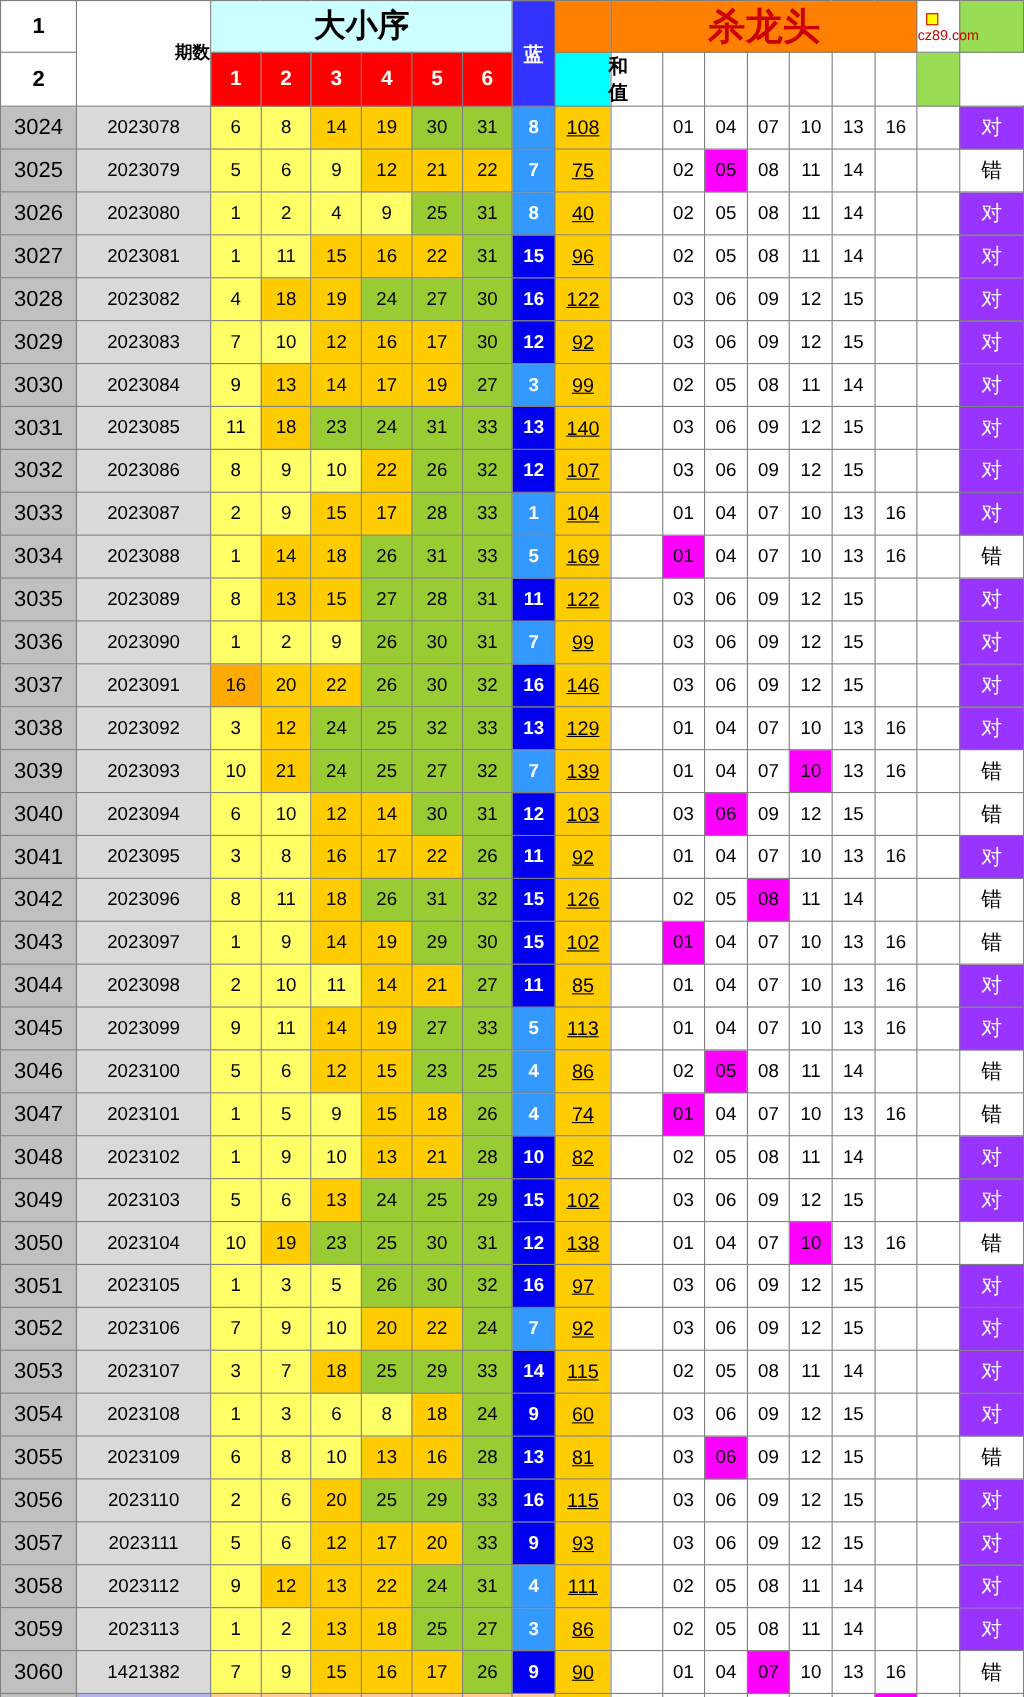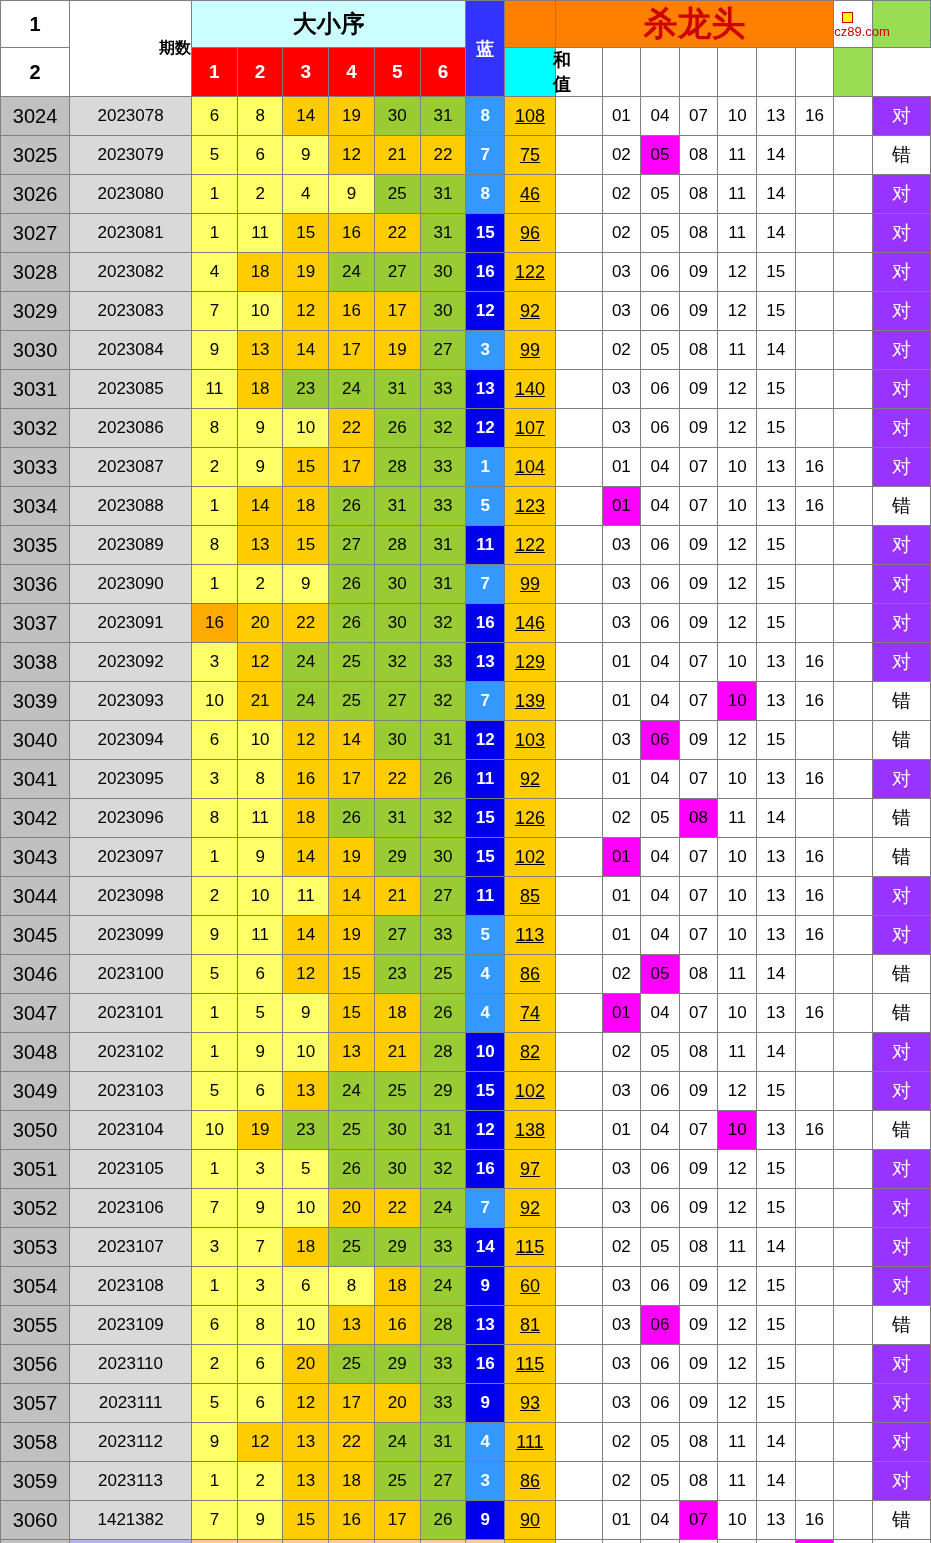--- a/index.html
+++ b/index.html
@@ -2,21 +2,21 @@
 <html><head>
 <meta charset="utf-8">
 <style>
   html,body{margin:0;padding:0;background:#fff;}
   body{font-family:"Liberation Sans","DejaVu Sans",sans-serif;}
   #wrap{width:931px;height:1543px;position:relative;overflow:hidden;}
   table{border-collapse:collapse;table-layout:fixed;width:931px;}
   td,th{border:1px solid #7f7f7f;padding:0;margin:0;text-align:center;vertical-align:middle;font-size:17px;color:#000;}
   .hdr-idx{background:#ffffff;font-size:20px;font-weight:bold;color:#000;}
   .hdr-period{background:#ffffff;font-size:16px;font-weight:bold;text-align:right;}
-  .hdr-daxiao{background:#ccffff;font-size:24px;font-weight:bold;color:#000;}
+  .hdr-daxiao{background:#ccffff;font-size:29px;font-weight:bold;color:#000;}
   .hdr-lan{background:#3333ff;color:#ffffff;font-size:18px;font-weight:bold;}
   .hdr-hezhi{background:#00ffff;font-size:18px;font-weight:bold;padding-left:48px;}
   .hdr-orange{background:#ff8000;}
   .hdr-sha{background:#ff8000;color:#cc0000;font-size:34px;font-weight:bold;font-family:"Liberation Serif",serif;text-align:center;}
   .hdr-green{background:#99dd55;}
   .hdr-num{background:#ff0000;color:#ffffff;font-weight:bold;font-size:19px;}
   .logo{background:#ffffff;font-size:13px;color:#cc0000;text-align:right;padding-right:16px;}
   .logo .dot{display:inline-block;width:9px;height:9px;background:#ffff00;border:1px solid #cc0000;margin-right:3px;vertical-align:middle;}
   .c-idx{background:#c0c0c0;font-size:20px;}
   .c-period{background:#d9d9d9;font-size:17px;border-bottom:1px dashed #3333cc;margin-left:16px;}
@@ -141,21 +141,21 @@
         <tr>
           <td class="c-idx">3026</td>
           <td class="c-period">2023080</td>
           <td class="n-y">1</td>
           <td class="n-y">2</td>
           <td class="n-y">4</td>
           <td class="n-y">9</td>
           <td class="n-g">25</td>
           <td class="n-g">31</td>
           <td class="b-blue">8</td>
-          <td class="c-hezhi">46</td>
+          <td class="c-hezhi">40</td>
           <td class="c-blank"></td>
           <td class="c-sha">02</td>
           <td class="c-sha">05</td>
           <td class="c-sha">08</td>
           <td class="c-sha">11</td>
           <td class="c-sha">14</td>
           <td class="c-blank"></td>
           <td class="c-blank"></td>
           <td class="c-res-dui">对</td>
         </tr>
@@ -309,21 +309,21 @@
         <tr>
           <td class="c-idx">3034</td>
           <td class="c-period">2023088</td>
           <td class="n-y">1</td>
           <td class="n-o">14</td>
           <td class="n-o">18</td>
           <td class="n-g">26</td>
           <td class="n-g">31</td>
           <td class="n-g">33</td>
           <td class="b-blue">5</td>
-          <td class="c-hezhi">123</td>
+          <td class="c-hezhi">169</td>
           <td class="c-blank"></td>
           <td class="c-hit">01</td>
           <td class="c-sha">04</td>
           <td class="c-sha">07</td>
           <td class="c-sha">10</td>
           <td class="c-sha">13</td>
           <td class="c-sha">16</td>
           <td class="c-blank"></td>
           <td class="c-res-cuo">错</td>
         </tr>

